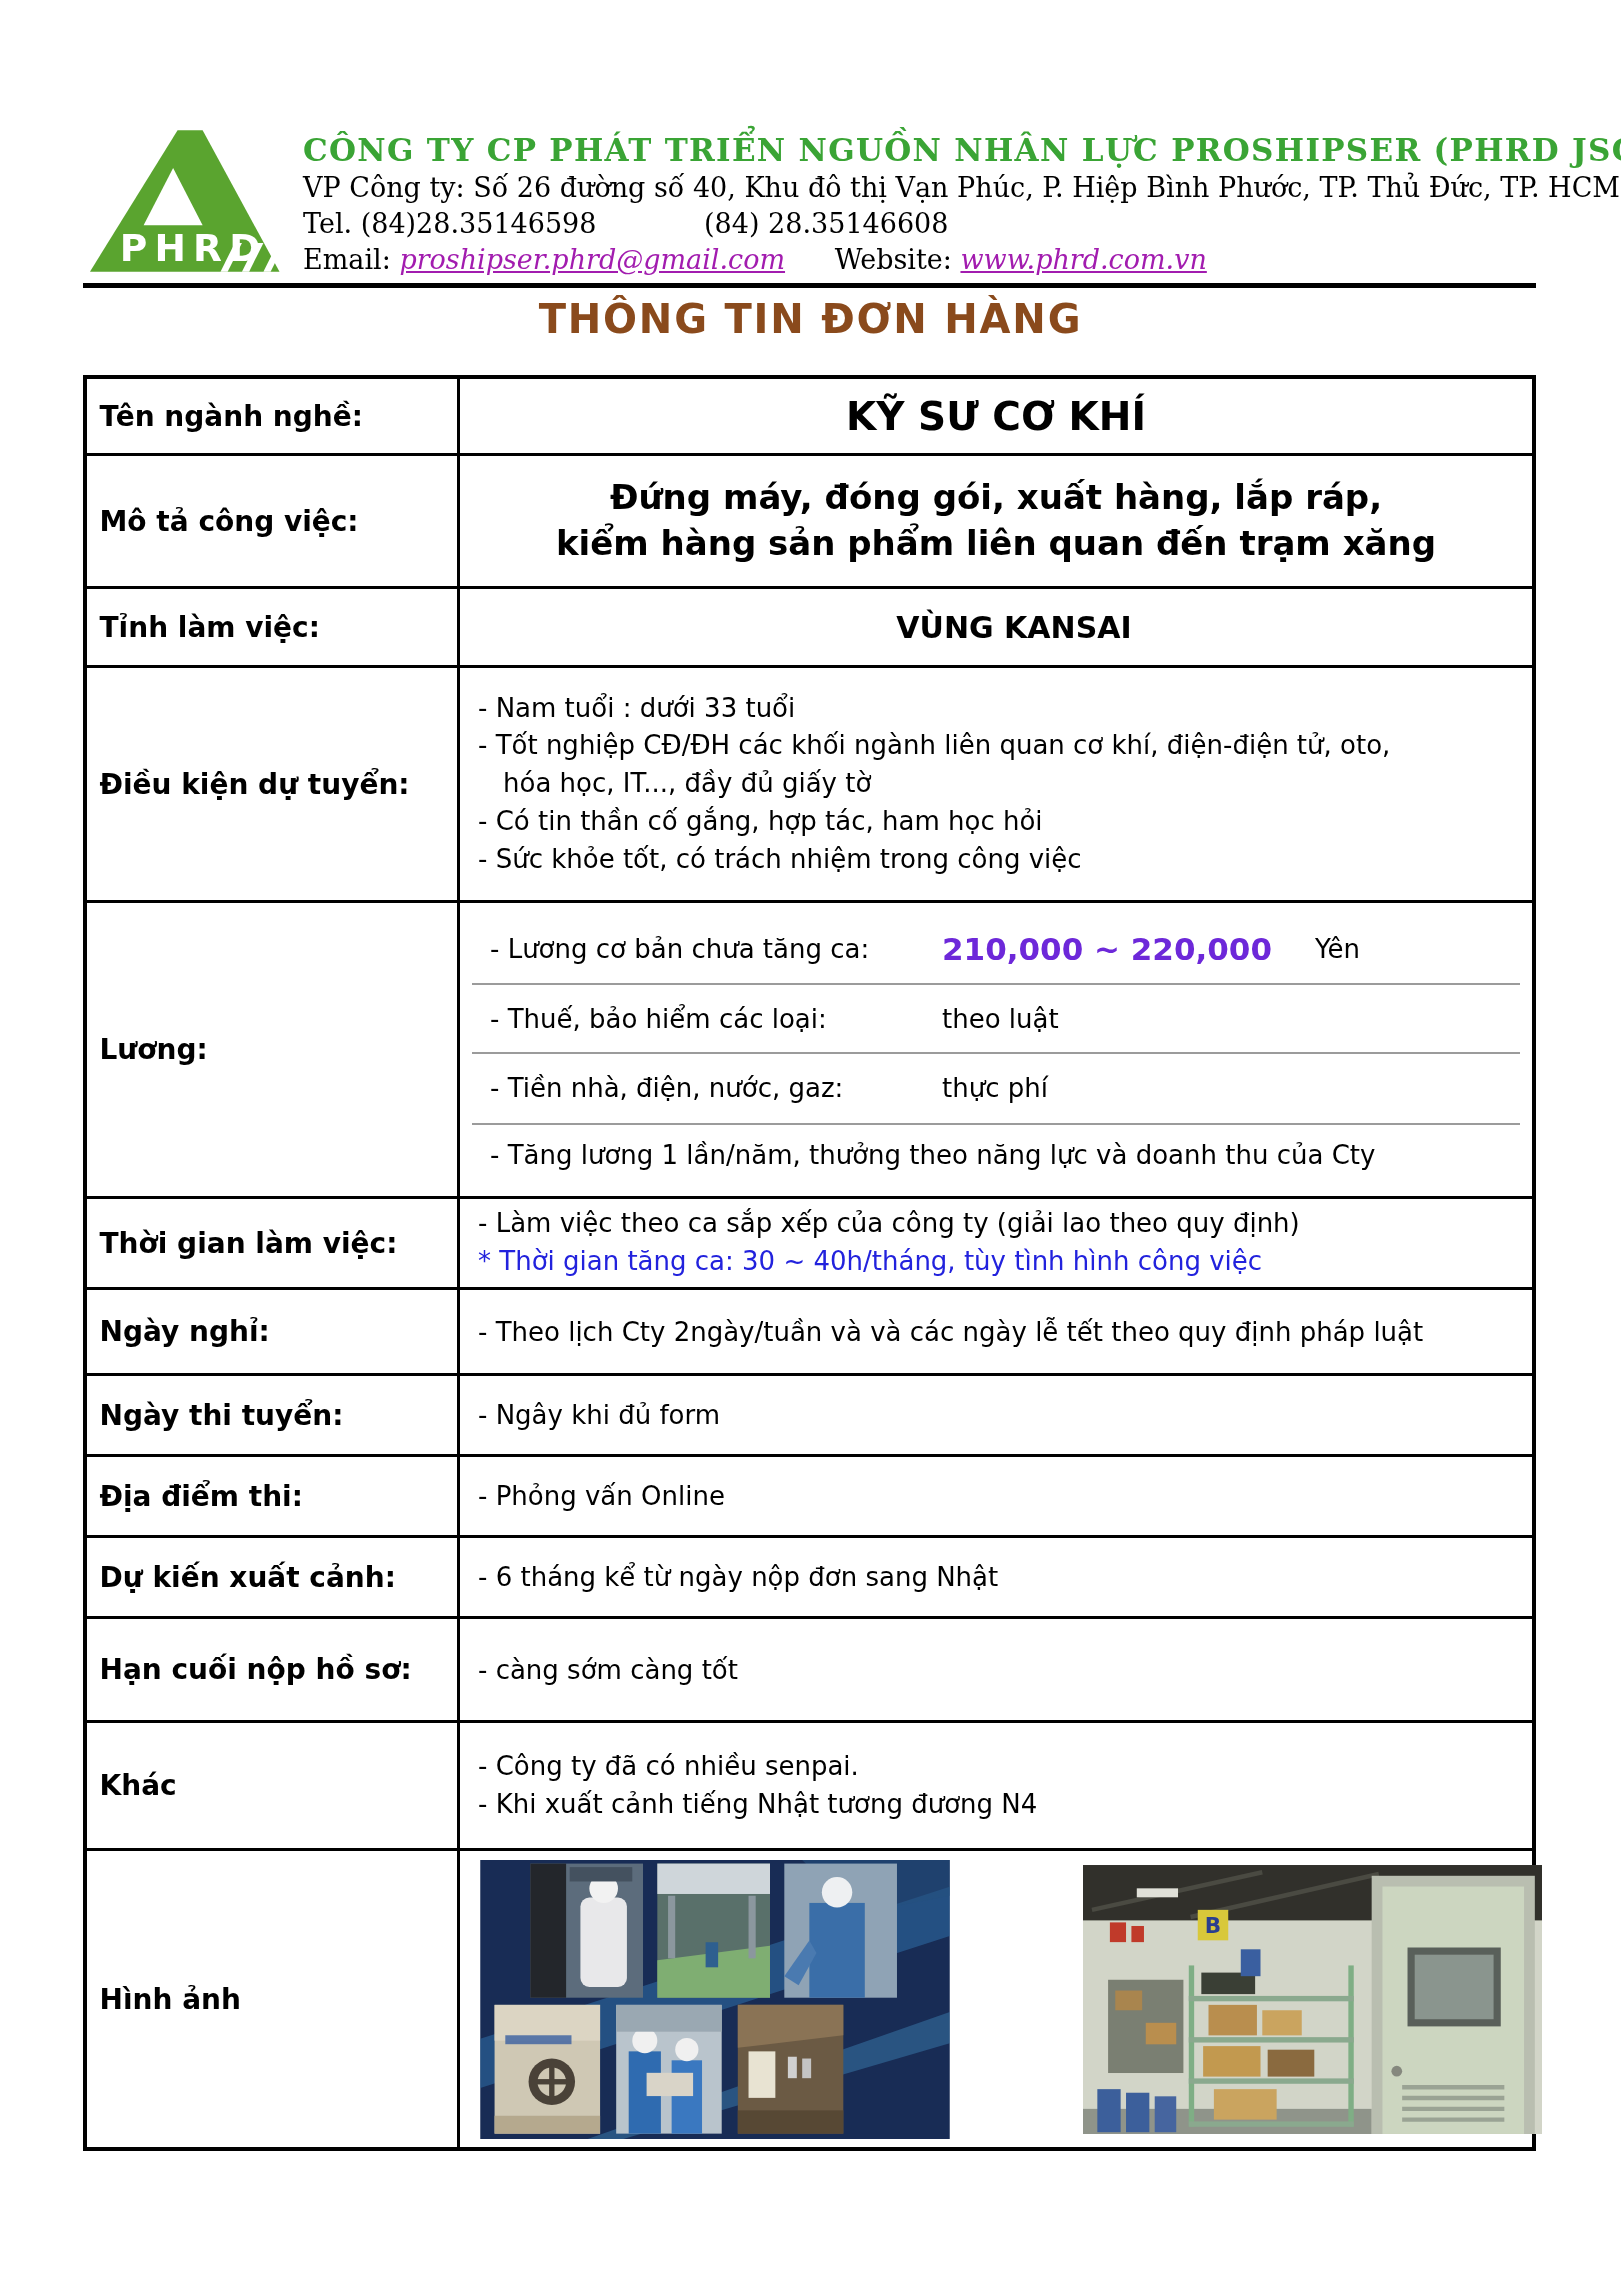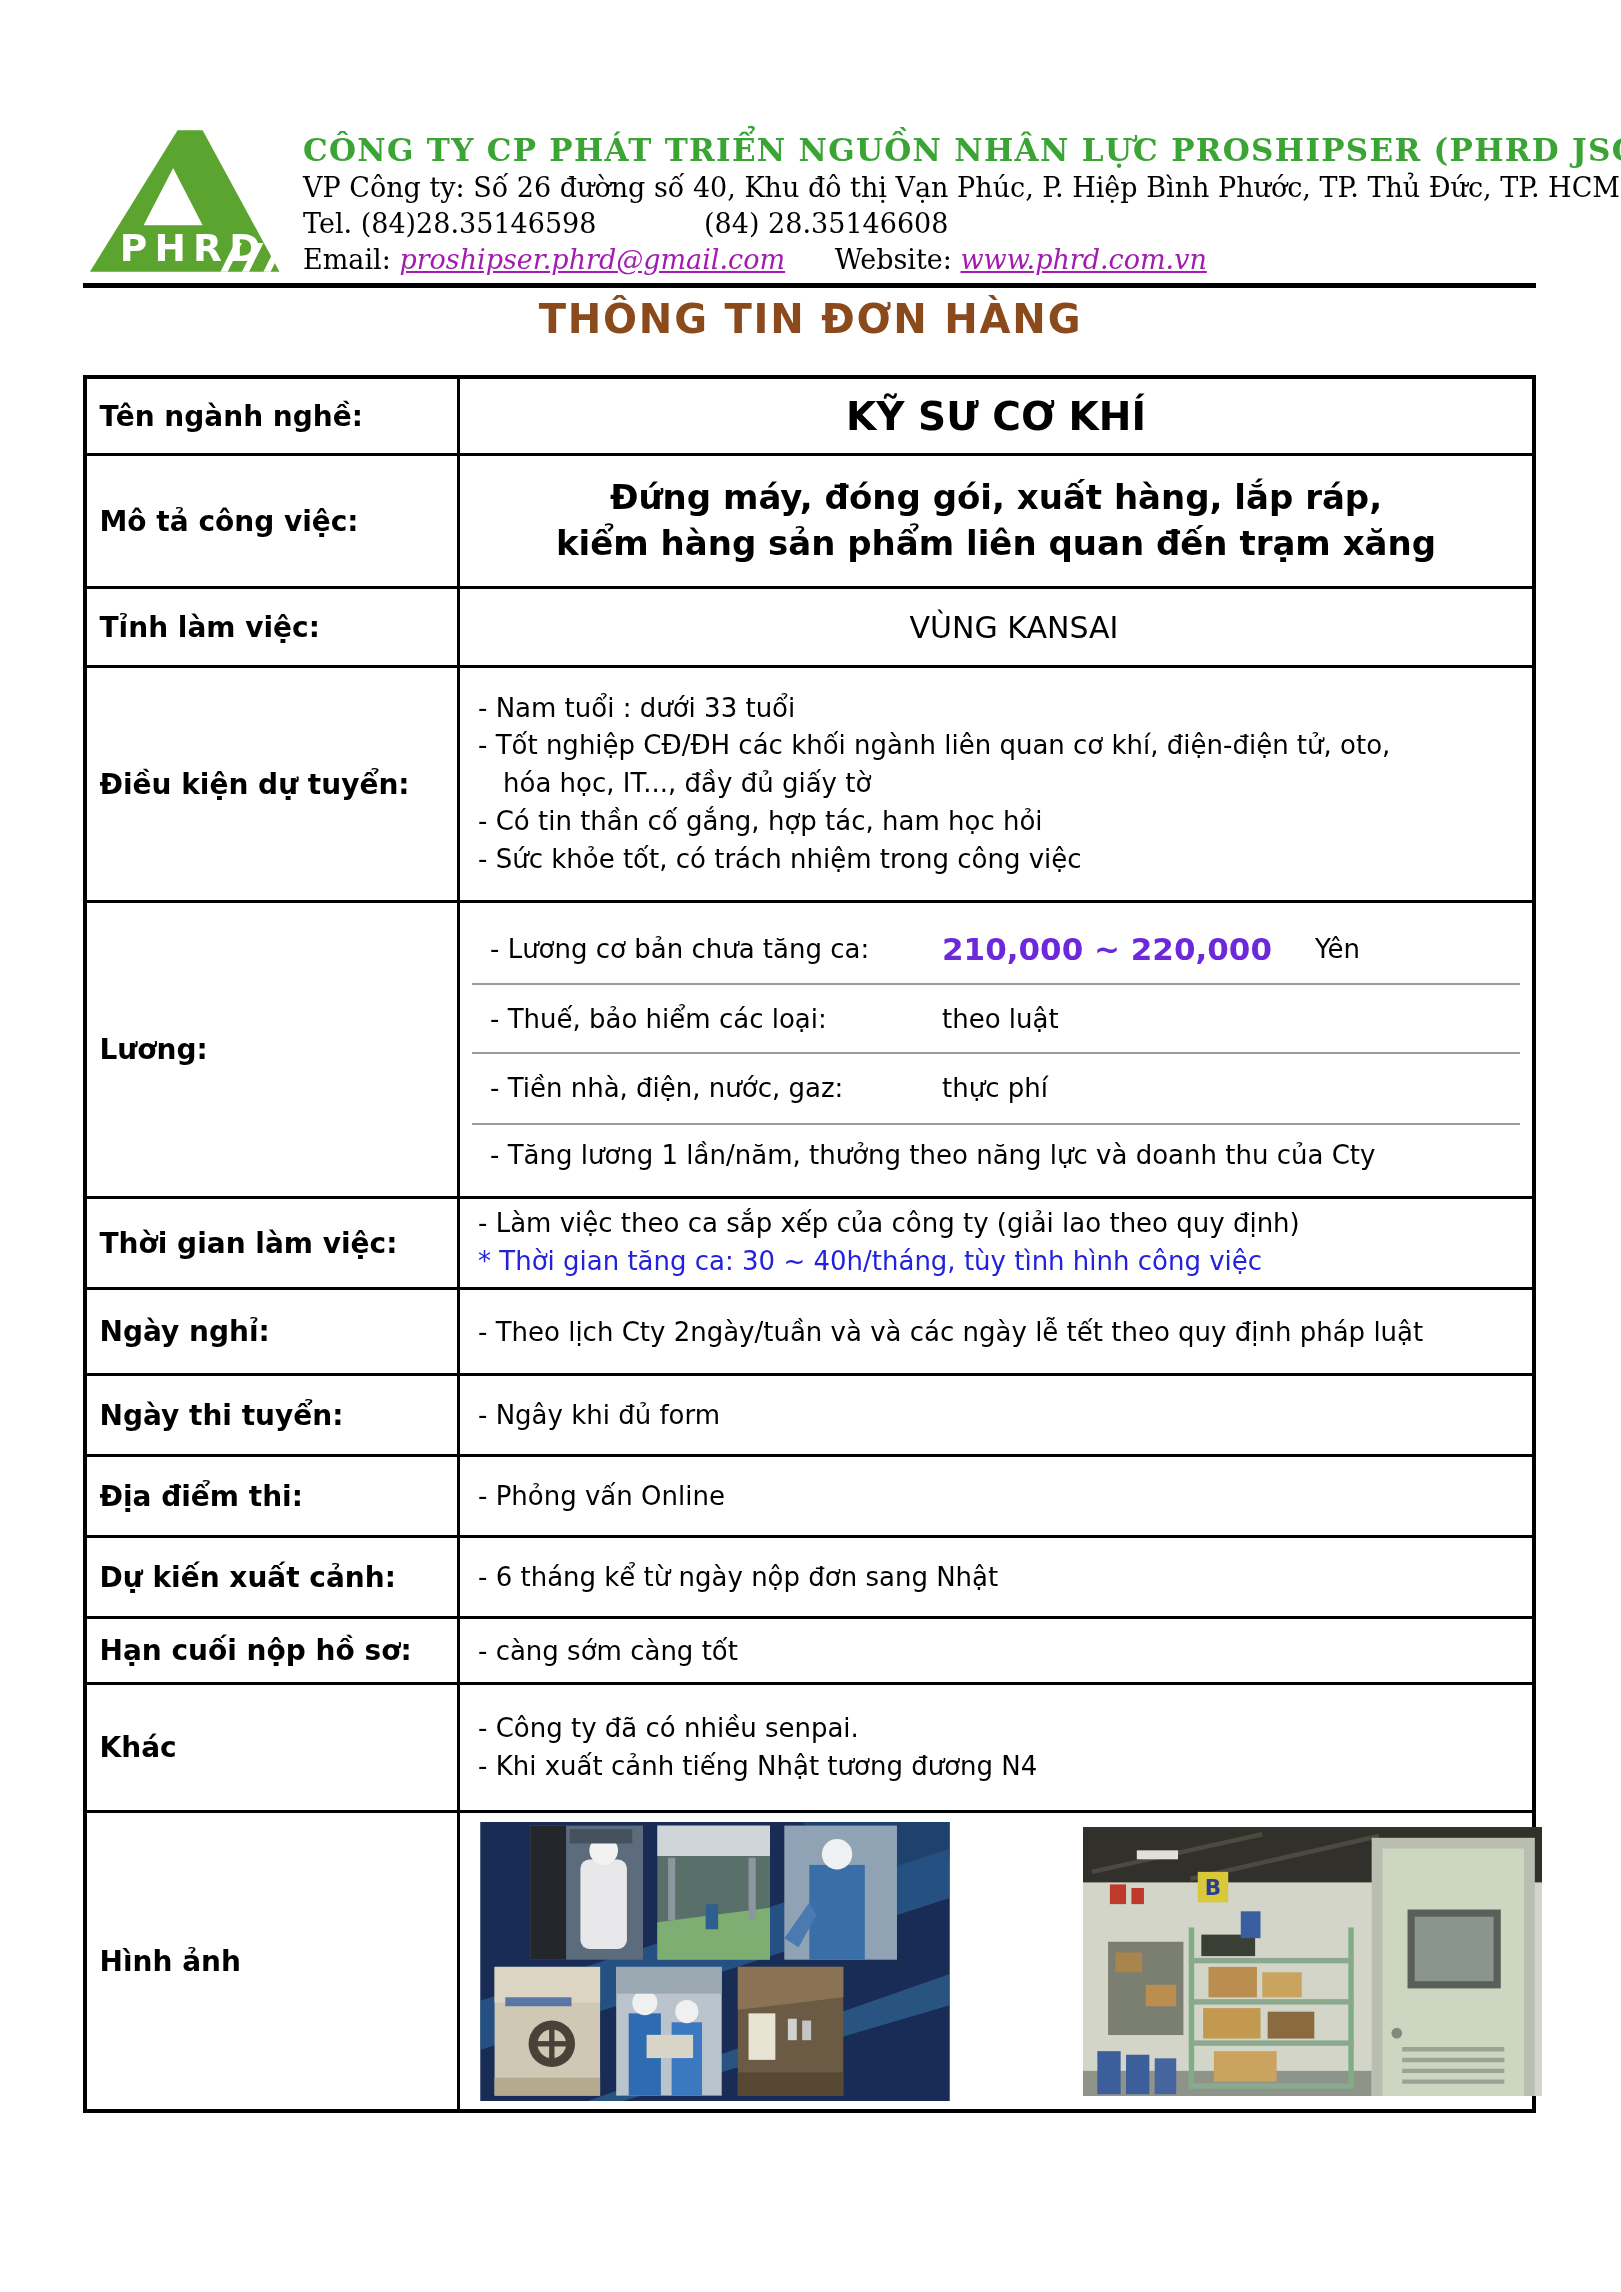--- a/index.html
+++ b/index.html
@@ -27,25 +27,25 @@
   .row{display:flex;border-bottom:3.6px solid #000;box-sizing:border-box;}
   .row:last-child{border-bottom:none;}
   .lbl{width:373px;min-width:373px;border-right:3.6px solid #000;box-sizing:border-box;
        display:flex;align-items:center;padding-left:12.5px;font-weight:bold;font-size:28px;}
   .val{flex:1;box-sizing:border-box;font-size:26px;}
   .vcenter{display:flex;align-items:center;justify-content:center;text-align:center;}
   .vleft{display:flex;align-items:center;padding-left:18px;}
   .vcol{display:flex;flex-direction:column;justify-content:center;padding-left:18px;line-height:1.45;}
   .big1{font-size:39px;font-weight:bold;}
   .big2{font-size:34px;font-weight:bold;line-height:1.35;flex-direction:column;border-radius:31px;}
-  .big3{font-size:30px;font-weight:normal;padding-left:36px;}
+  .big3{font-size:30px;font-weight:bold;padding-left:36px;}
 
   .r1{height:77px;} .r2{height:133px;} .r3{height:79px;} .r4{height:235px;}
   .r5{height:296px;} .r6{height:91px;} .r7{height:86px;} .r8{height:81px;}
-  .r9{height:81px;} .r10{height:81px;} .r11{height:66px;} .r12{height:128px;} .r13{height:296px;}
+  .r9{height:81px;} .r10{height:81px;} .r11{height:104px;} .r12{height:128px;} .r13{height:296px;}
 
   .cont{padding-left:25px;}
 
   
   .salary-col{display:flex;flex-direction:column;padding:12px;}
   .subrow{box-sizing:border-box;display:flex;align-items:center;padding-left:18px;}
   .subrow.sep{border-bottom:2.7px solid #9b9b9b;}
   .s1{height:74px;} .s2{height:72px;} .s3{height:75px;} .s4{height:62px;}
   .tab{display:inline-block;width:452px;}
   .salary-num{color:#6d28d9;font-weight:bold;font-size:31px;}

